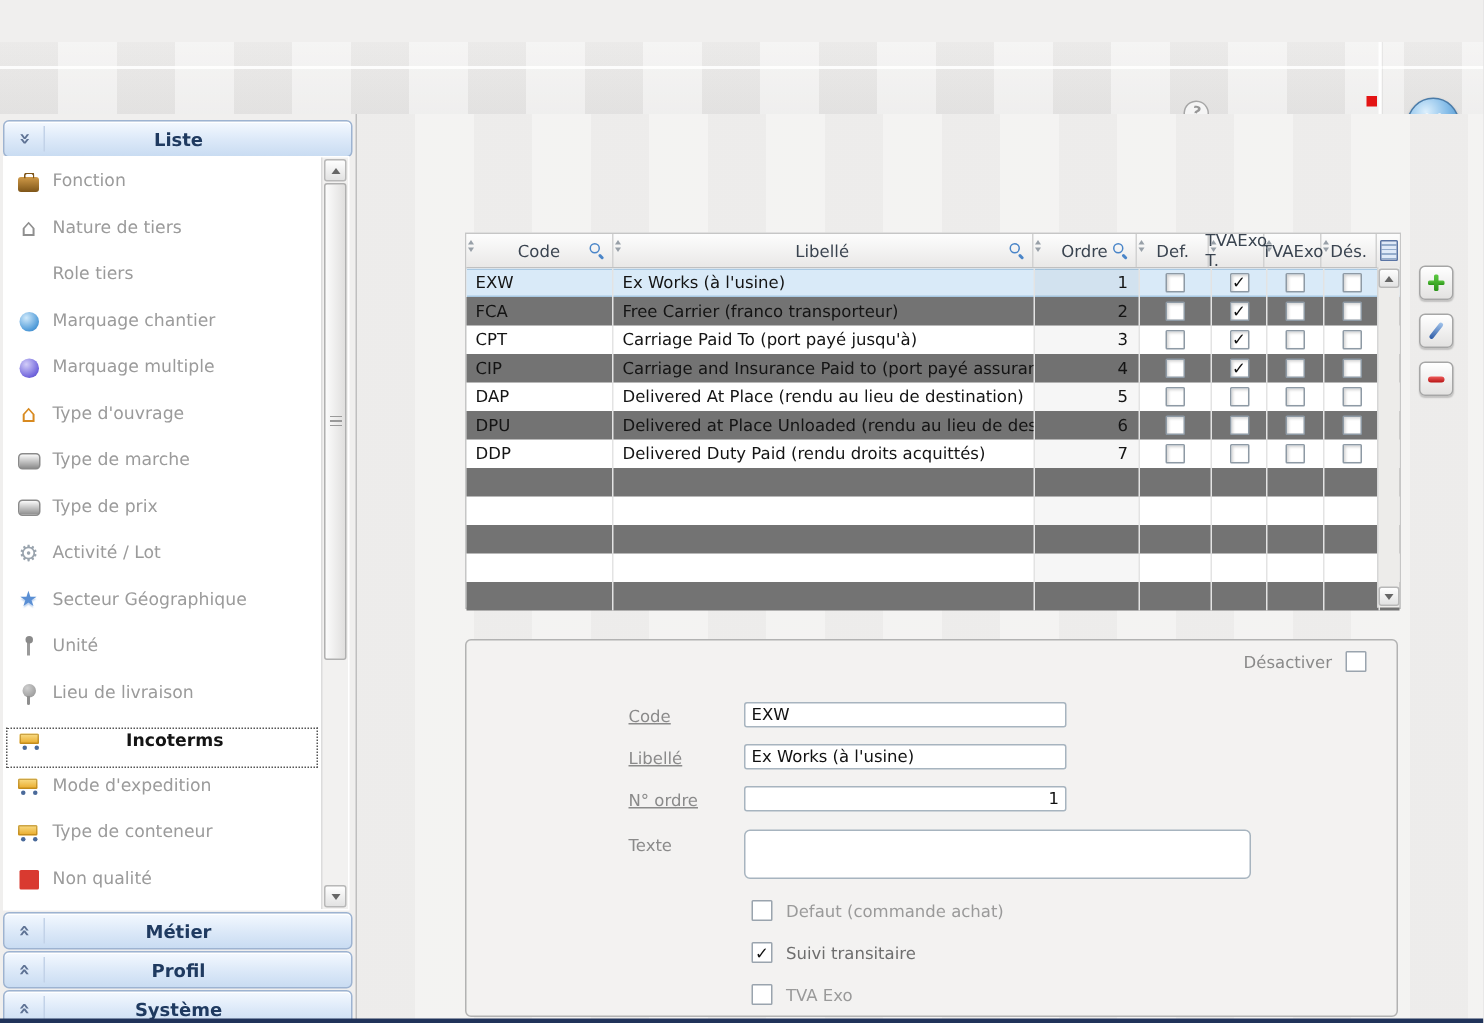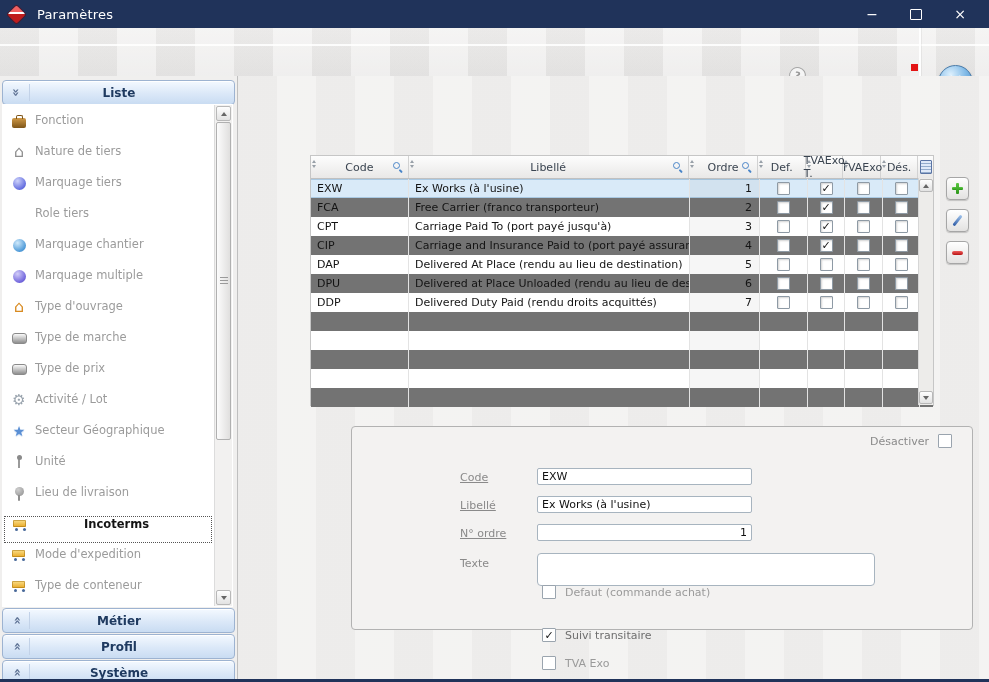--- a/index.html
+++ b/index.html
@@ -140,53 +140,42 @@
   
   .actions { position:absolute; left:708px; top:101px; display:flex; flex-direction:column; gap:9px; }
   .abtn { width:21px; height:21px; border:1px solid #a6a6a6; border-radius:4px; background:linear-gradient(#ffffff,#e3e2e1);
           box-shadow:0 1px 1px rgba(0,0,0,.18); display:flex; align-items:center; justify-content:center; position:relative; }
   .plus::before { content:""; position:absolute; width:11px; height:3px; background:linear-gradient(#5cc842,#2a9418); border-radius:1px; }
   .plus::after  { content:""; position:absolute; width:3px; height:11px; background:linear-gradient(#5cc842,#2a9418); border-radius:1px; }
   .pencil { width:3px; height:13px; background:linear-gradient(160deg,#a6c8ee,#2a58a4); transform:rotate(38deg); border-radius:1.5px; }
   .minus::before { content:""; position:absolute; width:11px; height:4px; background:linear-gradient(#ee5c5c,#b81414); border-radius:2px; }
 
   
-  .panel { position:absolute; left:72px; top:350px; width:622px; height:204px; border:1px solid #b2b2b2; border-radius:4px;
-           background:#f3f2f1; box-sizing:border-box;margin-left:41px; }
+  .panel { position:absolute; left:72px; top:350px; width:622px; height:252px; border:1px solid #b2b2b2; border-radius:4px;
+           background:#f3f2f1; box-sizing:border-box; }
   .flabel { position:absolute; left:108px; font-size:11px; color:#8a8a8a; }
   .flabel.u { text-decoration:underline; }
   .finput { position:absolute; left:185px; width:215px; height:17px; border:1px solid #a7b4bf; border-radius:2px;
             background:#fff; font-family:"DejaVu Sans",sans-serif; font-size:11px; color:#111; padding:0 4px; box-sizing:border-box; }
   .finput.num { text-align:right; }
   .ftext { position:absolute; left:185px; top:126px; width:338px; height:33px; border:1px solid #a7b4bf; border-radius:4px;
            background:#fff; font-family:"DejaVu Sans",sans-serif; font-size:11px; padding:2px 4px; box-sizing:border-box; resize:none; }
   .fchkrow { position:absolute; left:190px; display:flex; align-items:center; gap:9px; }
   .fchkrow .cbox { width:14px; height:14px; box-shadow:none; border-color:#9aa4ae; }
   .fchkrow .clabel { font-size:11px; color:#9a9a9a; }
   .fchkrow.on .clabel { color:#6e6e6e; }
   .deact { position:absolute; right:20px; top:7px; display:flex; align-items:center; gap:9px; }
   .deact .clabel { font-size:11px; color:#8a8a8a; }
   .deact .cbox { width:14px; height:14px; box-shadow:none; border-color:#9aa4ae; }
 </style>
 </head>
 <body>
 
 <div class="window">
 
-  <div class="titlebar">
-    <div class="logo"></div>
-    <div class="titletext">Paramètres</div>
-    <div class="wincontrols">
-      <div class="winbtn">−</div>
-      <div class="winbtn max">
-          <span></span>
-        </div>
-      <div class="winbtn">×</div>
-    </div>
-  </div>
 
   <div class="toolbar">
     <div class="band-line"></div>
     <div class="vsep"></div>
     <div class="help">?</div>
     <div class="reddot"></div>
     <div class="bluex"></div>
   </div>
 
   <div class="sidebar">
@@ -203,26 +192,20 @@
             <span class="icon16">
               <span class="ic-briefcase"></span>
             </span>
             <span class="ilabel">Fonction</span>
           </div>
           <div class="side-item">
             <span class="icon16">
               <span class="ic-house">⌂</span>
             </span>
             <span class="ilabel">Nature de tiers</span>
-          </div>
-          <div class="side-item">
-            <span class="icon16">
-              <span class="ic-sphere sphere-violet"></span>
-            </span>
-            <span class="ilabel">Marquage tiers</span>
           </div>
           <div class="side-item">
             <span class="icon16">
               <span class="ic-people"></span>
             </span>
             <span class="ilabel">Role tiers</span>
           </div>
           <div class="side-item">
             <span class="icon16">
               <span class="ic-sphere sphere-blue"></span>
@@ -596,21 +579,21 @@
 
       <div class="flabel u" style="top:72px;">Libellé</div>
       <input class="finput" style="top: 69px;" value="Ex Works (à l'usine)">
 
       <div class="flabel u" style="top:100px;">N° ordre</div>
       <input class="finput num" style="top: 97px;" value="1">
 
       <div class="flabel" style="top:130px;">Texte</div>
       <textarea class="ftext" style=""></textarea>
 
-      <div class="fchkrow" style="top:158px;justify-content:flex-end;" id="fchk0">
+      <div class="fchkrow" style="top:173px;justify-content:flex-end;" id="fchk0">
         <span class="cbox"></span>
         <span class="clabel">Defaut (commande achat)</span>
       </div>
       <div class="fchkrow on" style="top:201px;" id="fchk1">
         <span class="cbox">✓</span>
         <span class="clabel">Suivi transitaire</span>
       </div>
       <div class="fchkrow" style="top:229px;" id="fchk2">
         <span class="cbox"></span>
         <span class="clabel">TVA Exo</span>

